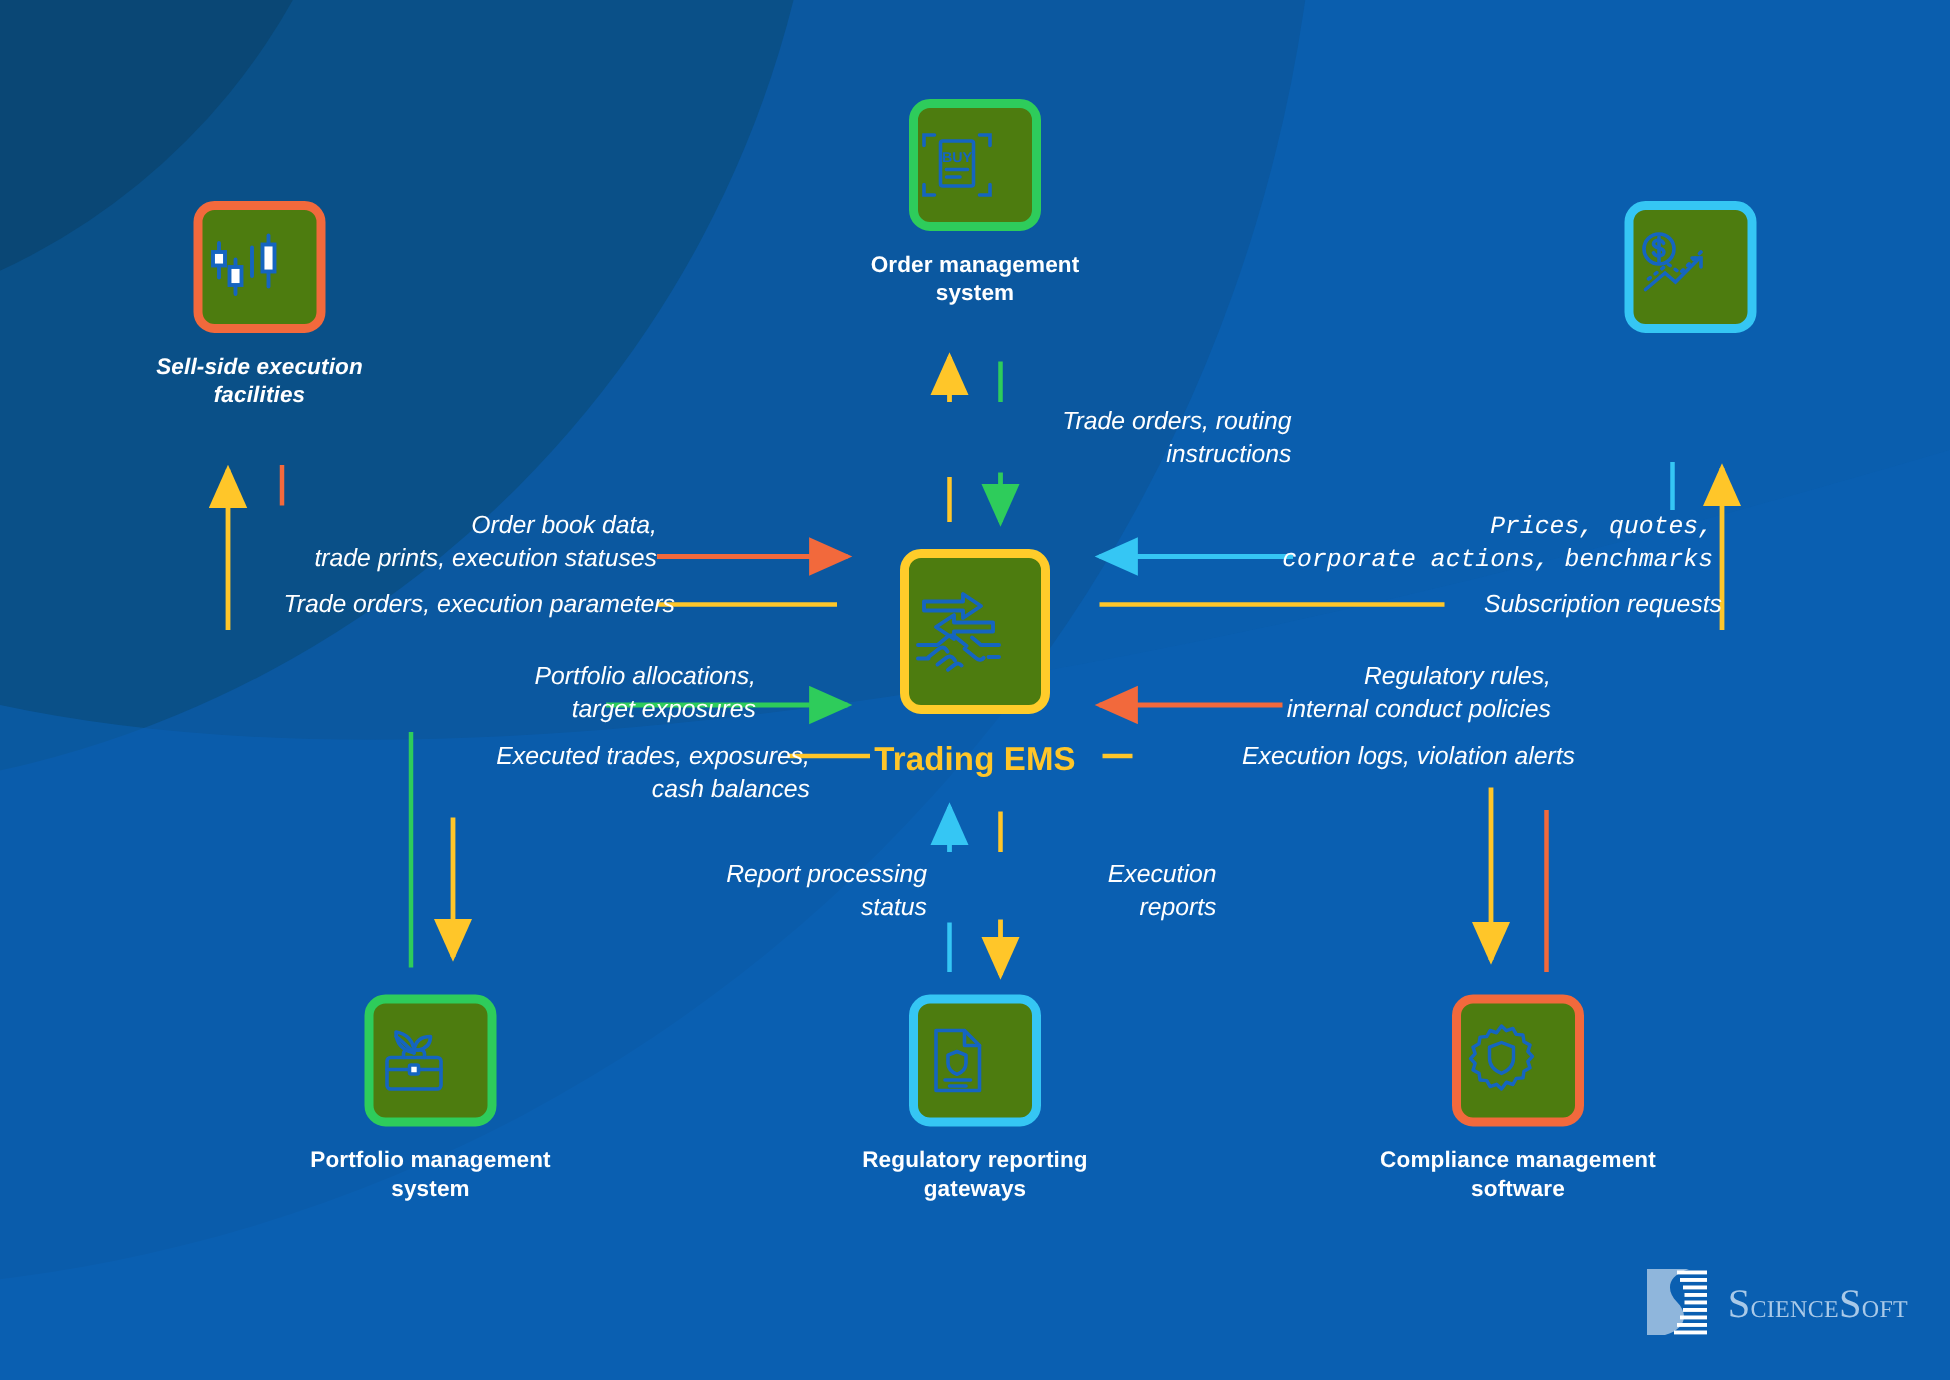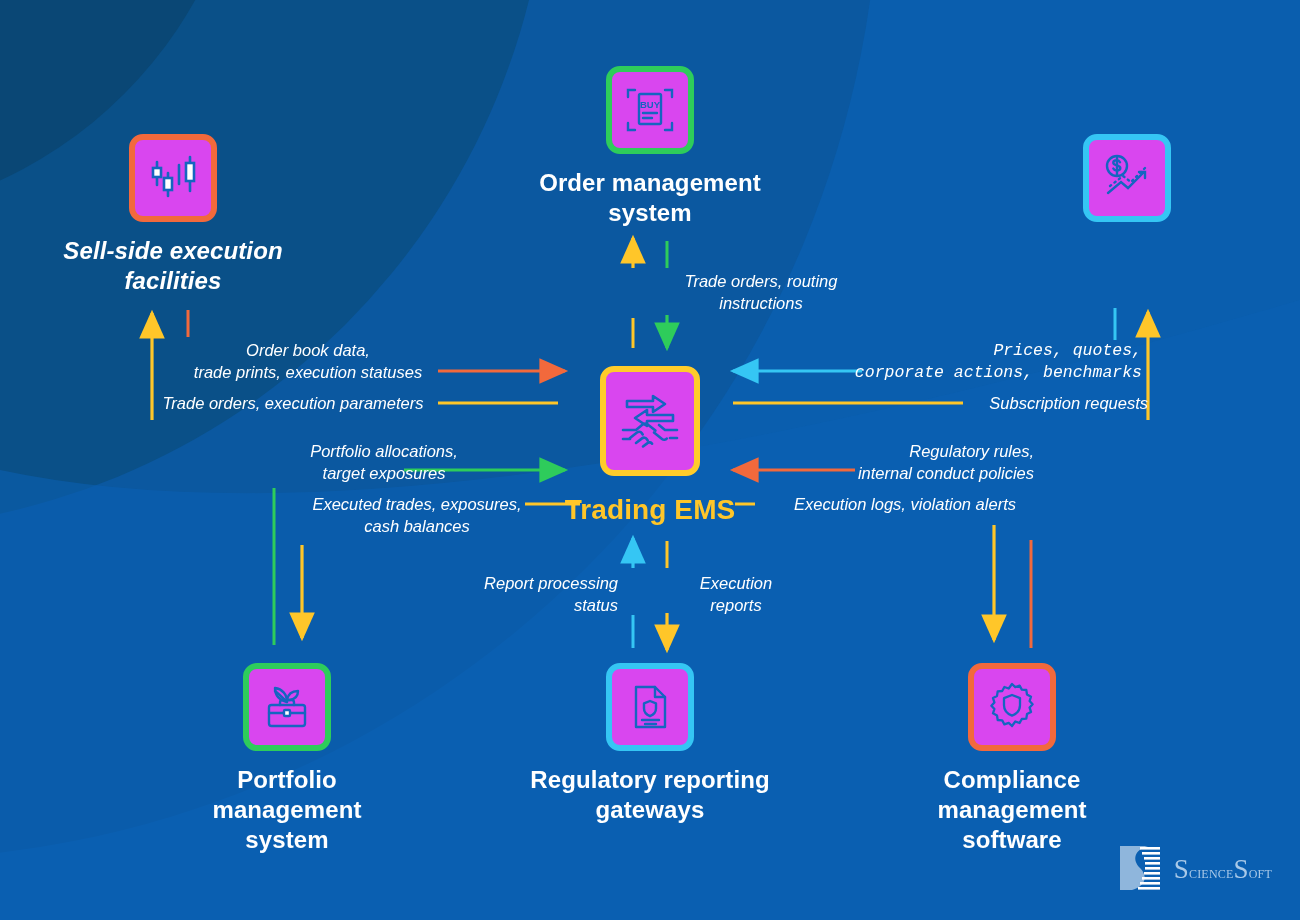--- a/index.html
+++ b/index.html
@@ -10,45 +10,45 @@
     position:relative;
   }
   #stage{position:absolute;inset:0;width:1300px;height:920px;}
 
   
   .bg-layer{position:absolute;inset:0;width:1300px;height:920px;}
 
   
   .node{position:absolute;display:flex;flex-direction:column;align-items:center;}
   .node-icon{
-    width:88px;height:88px;border-radius:14px;background:#d946ef;
-    box-sizing:border-box;display:flex;align-items:center;justify-content:center;
+    width:88px;height:88px;border-radius:14px;background:#4d7c0f;
+    box-sizing:border-box;display:flex;align-items:center;justify-content:flex-start;
   }
   .node-icon.orange{border:6px solid #F2693C;}
   .node-icon.green {border:6px solid #2ECC5B;}
   .node-icon.cyan  {border:6px solid #35C6F4;}
   .node-icon.yellow{border:6px solid #FFCC2A;}
   .node-label{
-    margin-top:14px;color:#FFFFFF;font-size:24px;font-weight:700;
+    margin-top:14px;color:#FFFFFF;font-size:15px;font-weight:700;
     line-height:1.25;text-align:center;letter-spacing:.1px;white-space:pre-line;
   }
-  .node-label.center-accent{color:#FFC629;font-size:28px;margin-top:16px;}
+  .node-label.center-accent{color:#FFC629;font-size:22px;margin-top:16px;}
 
   
   .flow-label{
     position:absolute;color:#FFFFFF;font-style:italic;font-size:16.5px;
     line-height:1.33;white-space:pre-line;
   }
   .fl-right{text-align:right;}
-  .fl-left{text-align:center;}
+  .fl-left{text-align:right;}
 
   
   .logo{position:absolute;right:28px;bottom:26px;display:flex;align-items:center;gap:10px;}
   .logo-text{font-size:27px;color:#A9C9E8;letter-spacing:.2px;font-family:"Liberation Serif","DejaVu Serif",serif;}
-  .logo-text .sm{font-size:12px;}
+  .logo-text .sm{font-size:16px;}
 </style>
 </head>
 <body>
 
 <div id="stage">
 
   <svg class="bg-layer" viewBox="0 0 1300 920" preserveAspectRatio="none">
     <rect x="0" y="0" width="1300" height="920" fill="#0A5EAE"></rect>
 
     <circle cx="-120" cy="-140" r="1000" fill="#0B58A0"></circle>
@@ -238,21 +238,21 @@
         <path d="M27 15 l8 3.1 v7.1 c0 5-3.4 8.6-8 10.4 c-4.6-1.8-8-5.4-8-10.4v-7.1z"></path>
       </svg>
     </div>
     <div class="node-label">Compliance management
 software</div>
   </div>
 
   <div class="flow-label fl-left" style="left:178px;top:340px;width:260px;">Order book data,
 trade prints, execution statuses</div>
 
-  <div class="flow-label fl-left" style="left:148px;top:393px;width:290px;">Trade orders, execution parameters</div>
+  <div class="flow-label fl-left" style="left:160px;top:393px;width:290px;">Trade orders, execution parameters</div>
 
 
   <div class="flow-label fl-left" style="left:661px;top:271px;width:200px;">Trade orders, routing
 instructions</div>
 
   <div class="flow-label fl-right" style="left:822px;top:340px;width:320px;font-family:Liberation Mono, monospace;">Prices, quotes,
 corporate actions, benchmarks</div>
 
   <div class="flow-label fl-right" style="left:862px;top:393px;width:286px;">Subscription requests</div>
 

